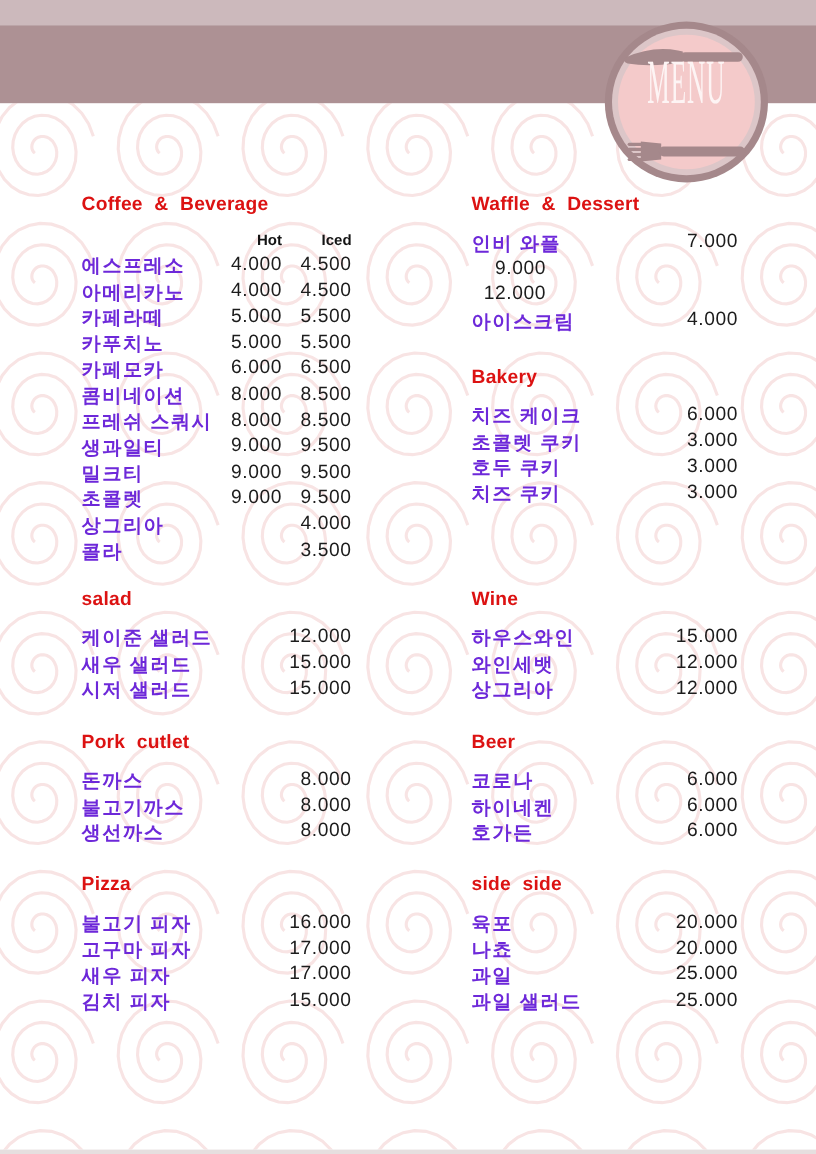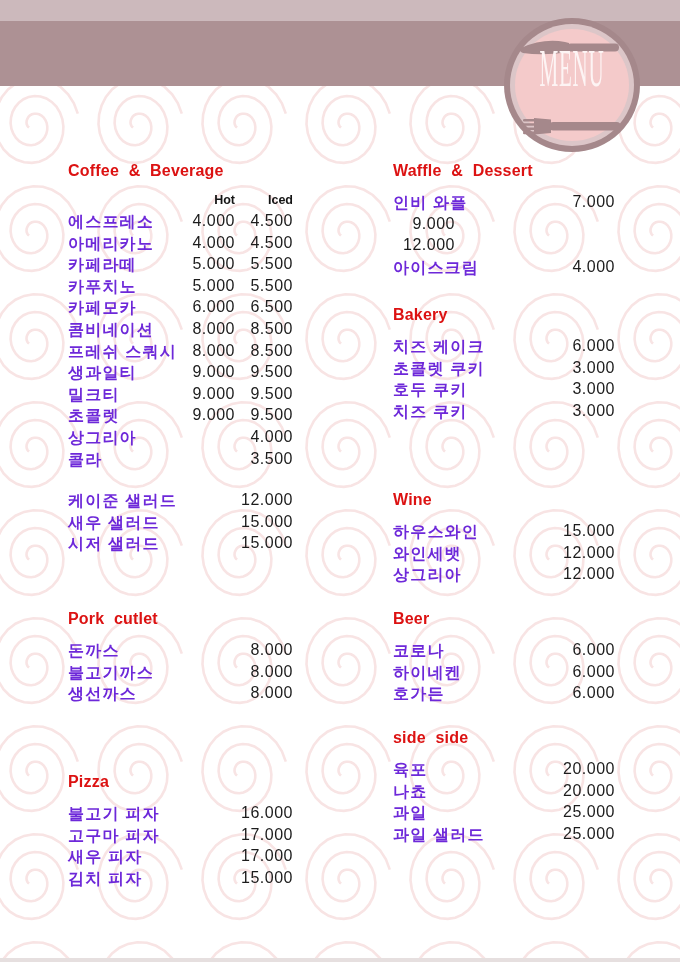--- a/index.html
+++ b/index.html
@@ -324,20 +324,21 @@
         <span class="price"></span>
         <span class="price">4.000</span>
       </div>
       <div class="menu-row">
         <span class="item-name">콜라</span>
         <span class="price"></span>
         <span class="price">3.500</span>
       </div>
     </section>
     <section class="menu-section" style="top: 491px;">
+      <h2 class="sec-title">salad</h2>
       <div class="menu-row">
         <span class="item-name">케이준 샐러드</span>
         <span class="price">12.000</span>
       </div>
       <div class="menu-row">
         <span class="item-name">새우 샐러드</span>
         <span class="price">15.000</span>
       </div>
       <div class="menu-row">
         <span class="item-name">시저 샐러드</span>
@@ -352,21 +353,21 @@
       </div>
       <div class="menu-row">
         <span class="item-name">불고기까스</span>
         <span class="price">8.000</span>
       </div>
       <div class="menu-row">
         <span class="item-name">생선까스</span>
         <span class="price">8.000</span>
       </div>
     </section>
-    <section class="menu-section" style="top: 729px; margin-top: 44px;">
+    <section class="menu-section" style="top: 729px;">
       <h2 class="sec-title">Pizza</h2>
       <div class="menu-row">
         <span class="item-name">불고기 피자</span>
         <span class="price">16.000</span>
       </div>
       <div class="menu-row">
         <span class="item-name">고구마 피자</span>
         <span class="price">17.000</span>
       </div>
       <div class="menu-row">

